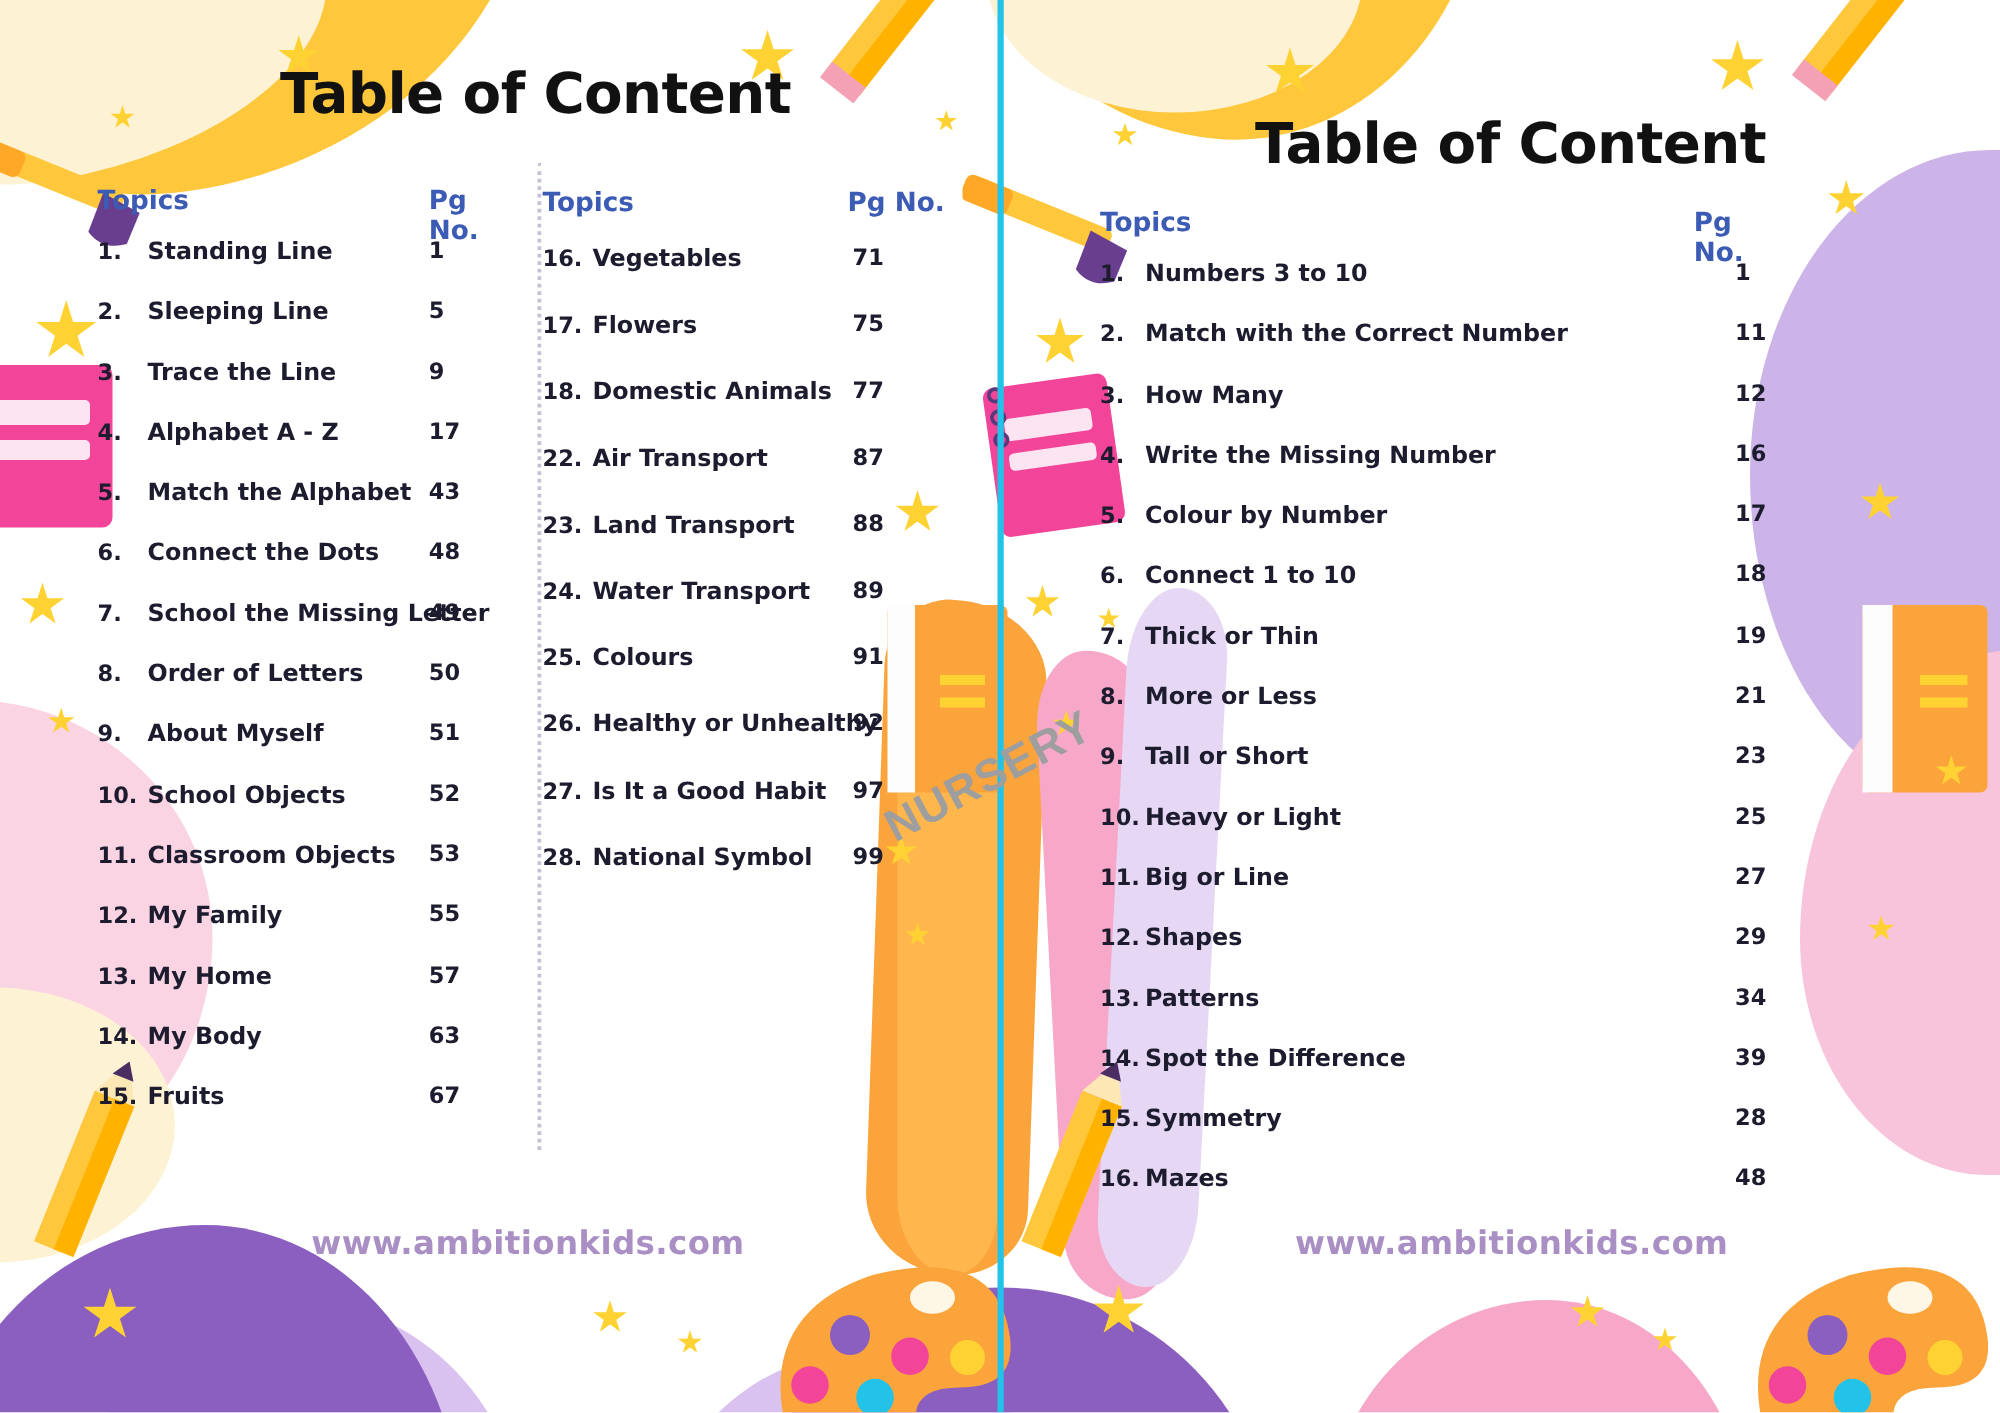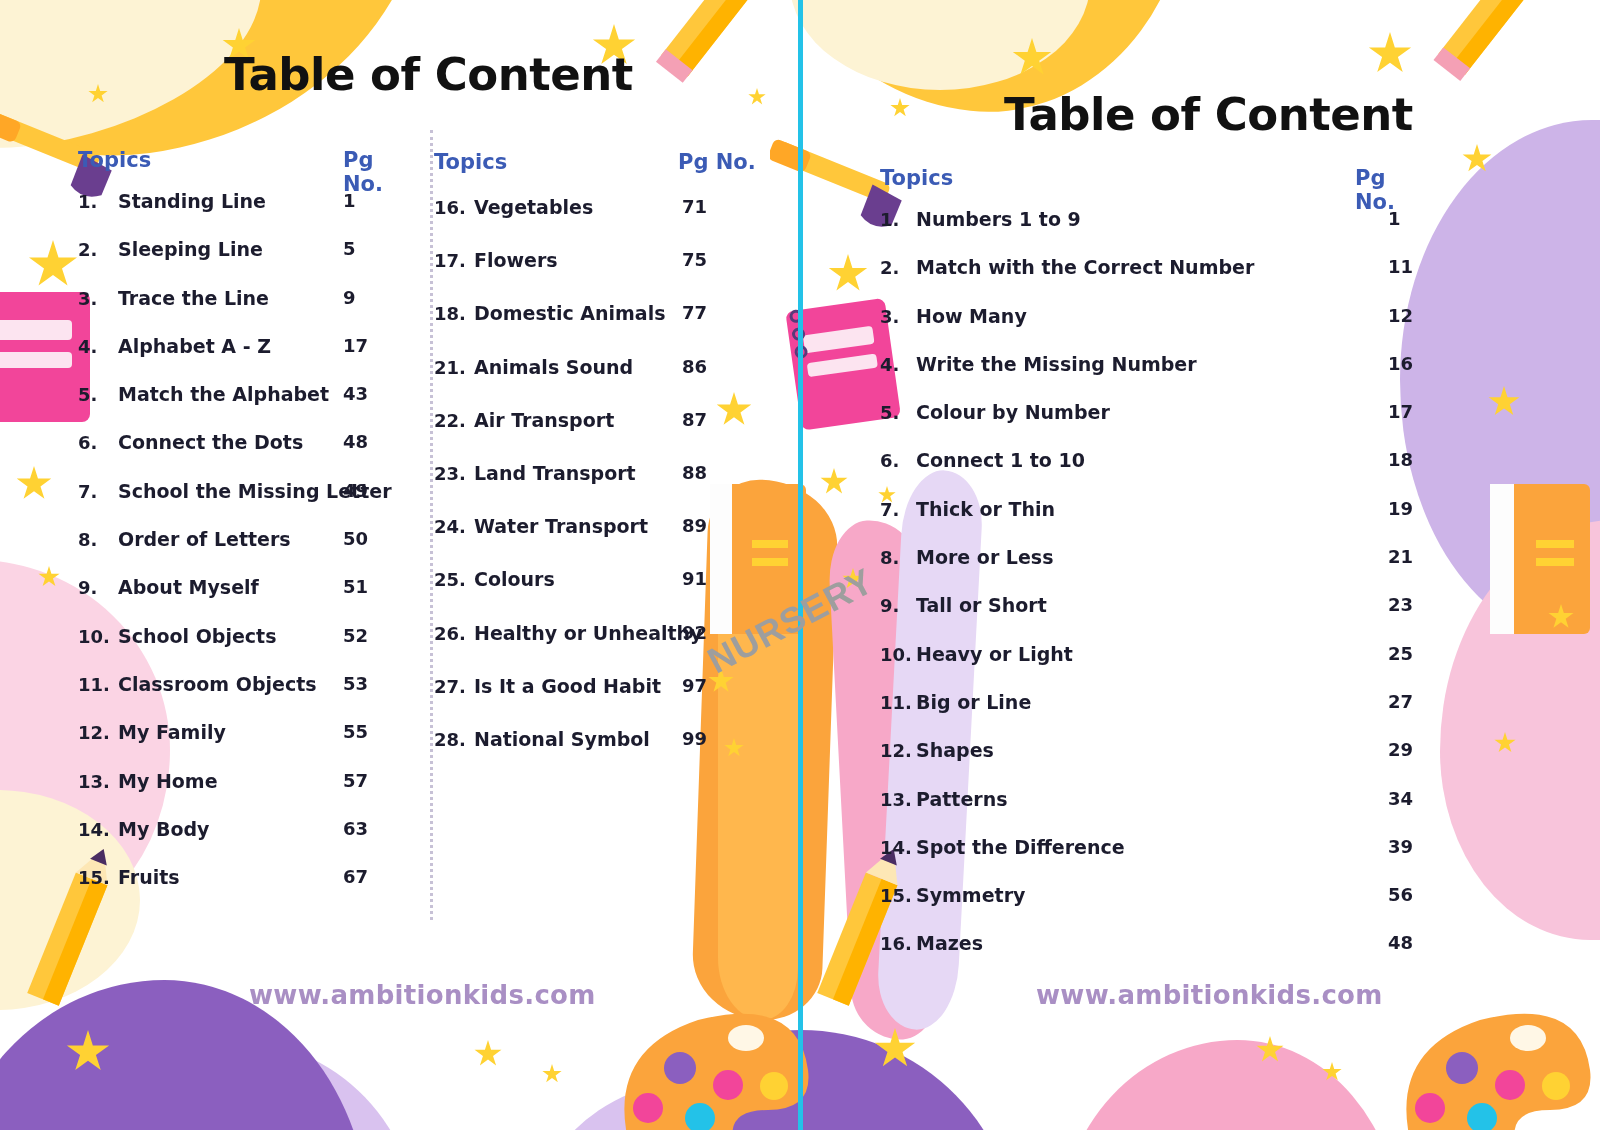--- a/index.html
+++ b/index.html
@@ -500,25 +500,20 @@
           <span class="num">17.</span>
           <span class="label">Flowers</span>
           <span class="pg">75</span>
         </div>
       <div class="row">
           <span class="num">18.</span>
           <span class="label">Domestic Animals</span>
           <span class="pg">77</span>
         </div>
       <div class="row">
-          <span class="num">21.</span>
-          <span class="label">Animals Sound</span>
-          <span class="pg">86</span>
-        </div>
-      <div class="row">
           <span class="num">22.</span>
           <span class="label">Air Transport</span>
           <span class="pg">87</span>
         </div>
       <div class="row">
           <span class="num">23.</span>
           <span class="label">Land Transport</span>
           <span class="pg">88</span>
         </div>
       <div class="row">
@@ -555,21 +550,21 @@
     <div class="title title-right">Table of Content</div>
 
     <div class="col" id="col-right-1">
       <div class="col-head">
         <span class="h-topic">Topics</span>
         <span class="h-pg">Pg No.</span>
       </div>
       <div style="height:18px"></div>
       <div class="row">
           <span class="num">1.</span>
-          <span class="label">Numbers 1 to 9</span>
+          <span class="label">Numbers 3 to 10</span>
           <span class="pg">1</span>
         </div>
       <div class="row">
           <span class="num">2.</span>
           <span class="label">Match with the Correct Number</span>
           <span class="pg">11</span>
         </div>
       <div class="row">
           <span class="num">3.</span>
           <span class="label">How Many</span>
@@ -626,21 +621,21 @@
           <span class="pg">34</span>
         </div>
       <div class="row">
           <span class="num">14.</span>
           <span class="label">Spot the Difference</span>
           <span class="pg">39</span>
         </div>
       <div class="row">
           <span class="num">15.</span>
           <span class="label">Symmetry</span>
-          <span class="pg">56</span>
+          <span class="pg">28</span>
         </div>
       <div class="row">
           <span class="num">16.</span>
           <span class="label">Mazes</span>
           <span class="pg">48</span>
         </div>
     </div>
 
     <div class="footer footer-right">www.ambitionkids.com</div>
   </div>

